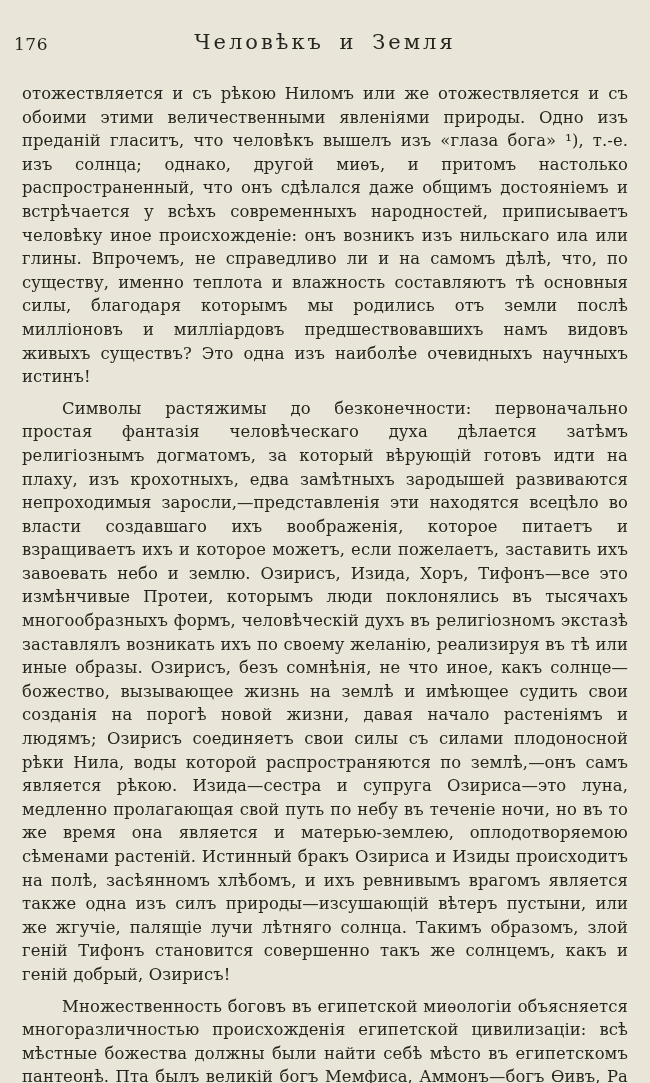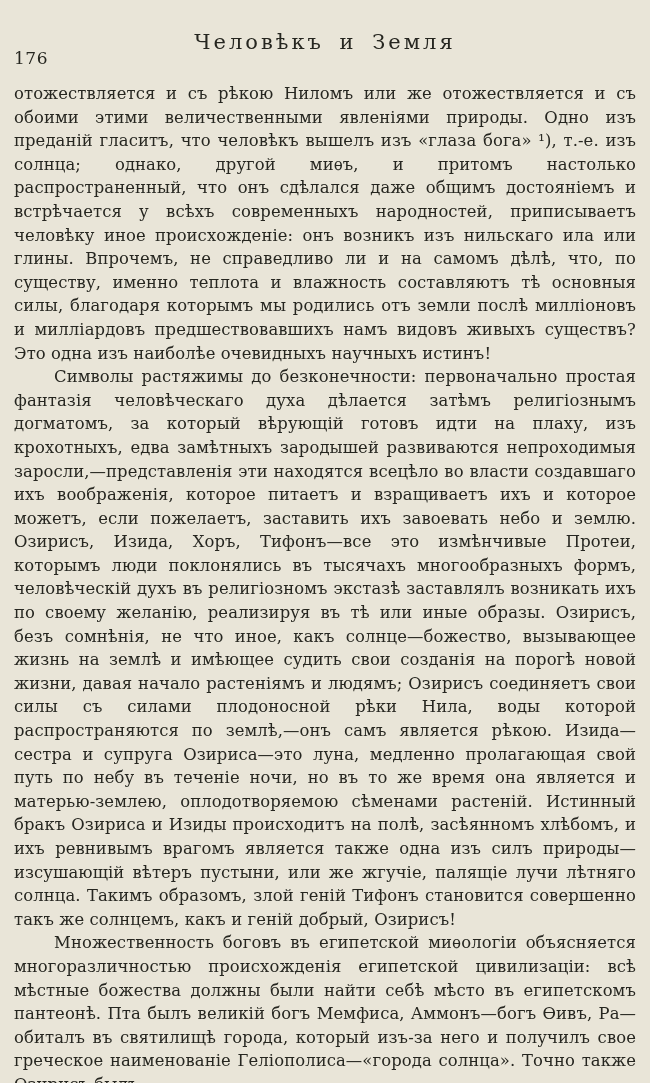--- a/index.html
+++ b/index.html
@@ -23,38 +23,38 @@
   }
   .header {
     position: relative;
     padding-top: 30px;
     text-align: center;
     height: 28px;
   }
   .page-number {
     position: absolute;
     left: 14px;
-    top: 48px;
+    top: 34px;
     font-size: 17px;
     letter-spacing: 0.5px;
   }
   .running-title {
     font-size: 21px;
     letter-spacing: 3px;
     word-spacing: 6px;
   }
   .text-block {
     margin: 24px 14px 0 14px;
     text-align: justify;
     font-size: 16.4px;
     line-height: 23.6px;
     letter-spacing: 0.1px;
   }
   .text-block p {
-    margin: 0;
+    margin: 8px;
     text-indent: 40px;
   }
   .text-block p.no-indent {
     text-indent: 0;
   }
 </style>
 </head>
 <body>
 
 <div class="page">

